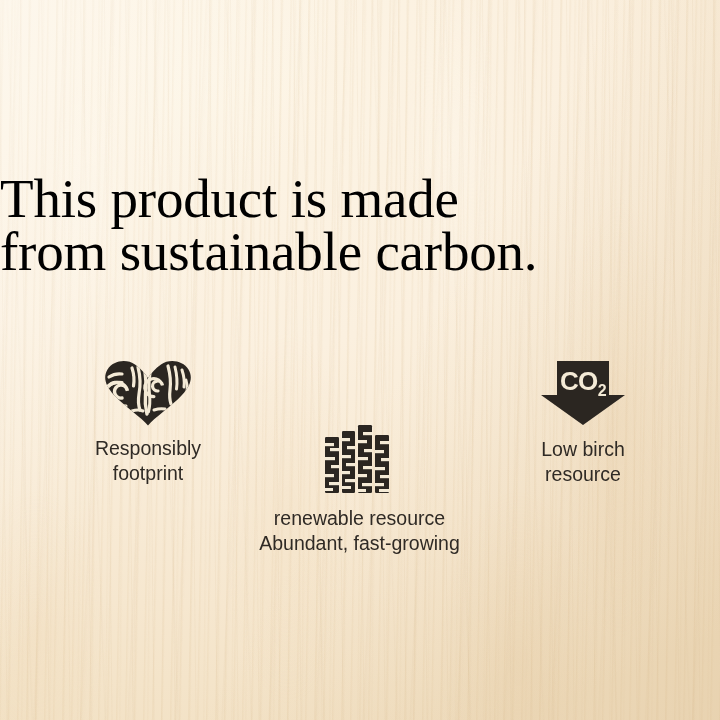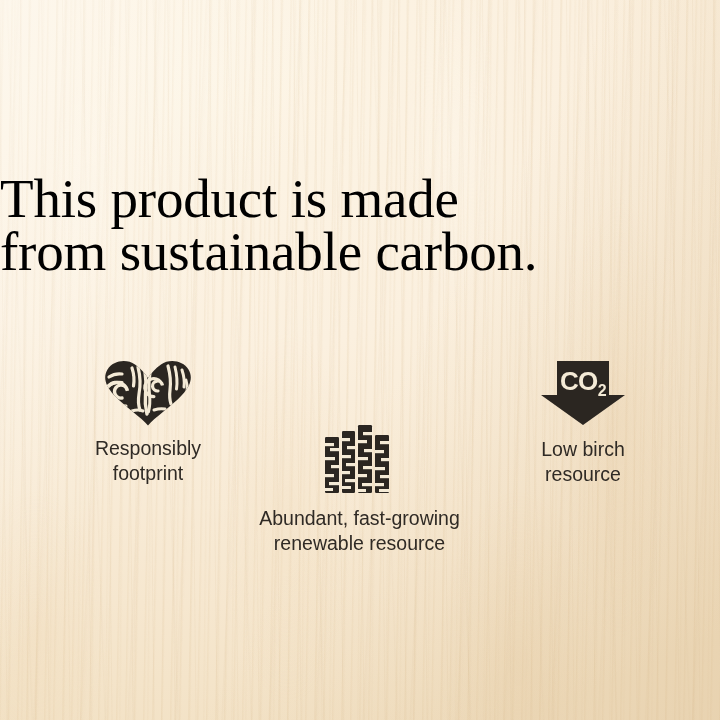--- a/index.html
+++ b/index.html
@@ -252,22 +252,22 @@
             <rect x="57" y="34" width="8" height="3.2"></rect>
             <rect x="51" y="43" width="10" height="3.2"></rect>
             <rect x="56" y="51" width="9" height="3.2"></rect>
             <rect x="51" y="59" width="9" height="3.2"></rect>
             <rect x="55" y="65" width="10" height="3.0"></rect>
           </g>
         </g>
       </svg>
     </div>
     <div class="caption">
+      <span class="cap-line">renewable resource</span>
       <span class="cap-line">Abundant, fast-growing</span>
-      <span class="cap-line">renewable resource</span>
     </div>
   </div>
 
   <div class="feature" id="feature-footprint">
     <div class="icon-wrap">
       <svg width="86" height="66" viewBox="0 0 86 66" aria-hidden="true">
         <path d="M17 1 H69 V35 H85 L43 65 L1 35 H17 Z" class="ink"></path>
         <text x="43" y="30" text-anchor="middle" font-family="'Liberation Sans', sans-serif" font-size="26" font-weight="bold" letter-spacing="-0.6" fill="#f4ead6">
           <tspan>CO</tspan><tspan dy="6" font-size="16">2</tspan>
         </text>

